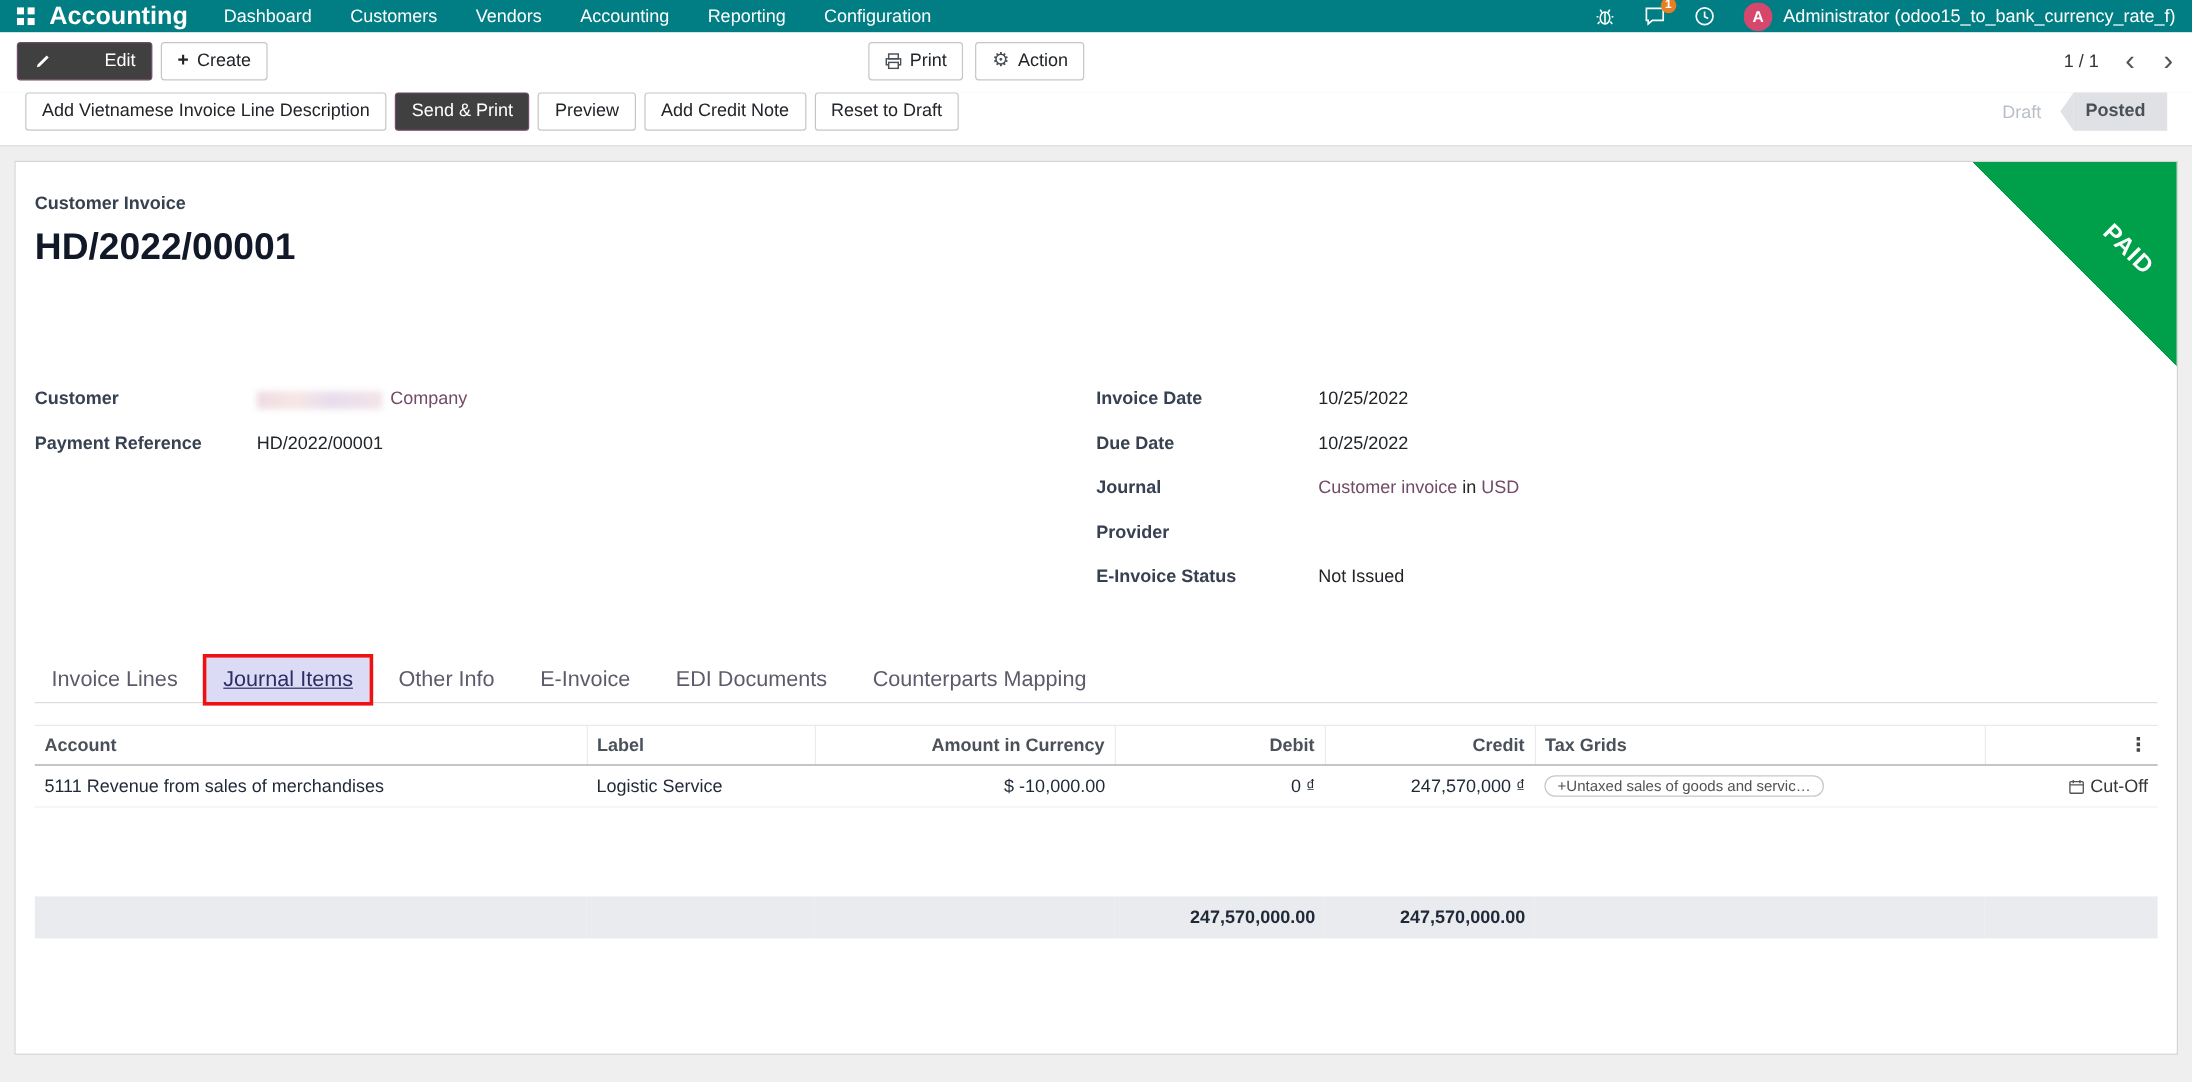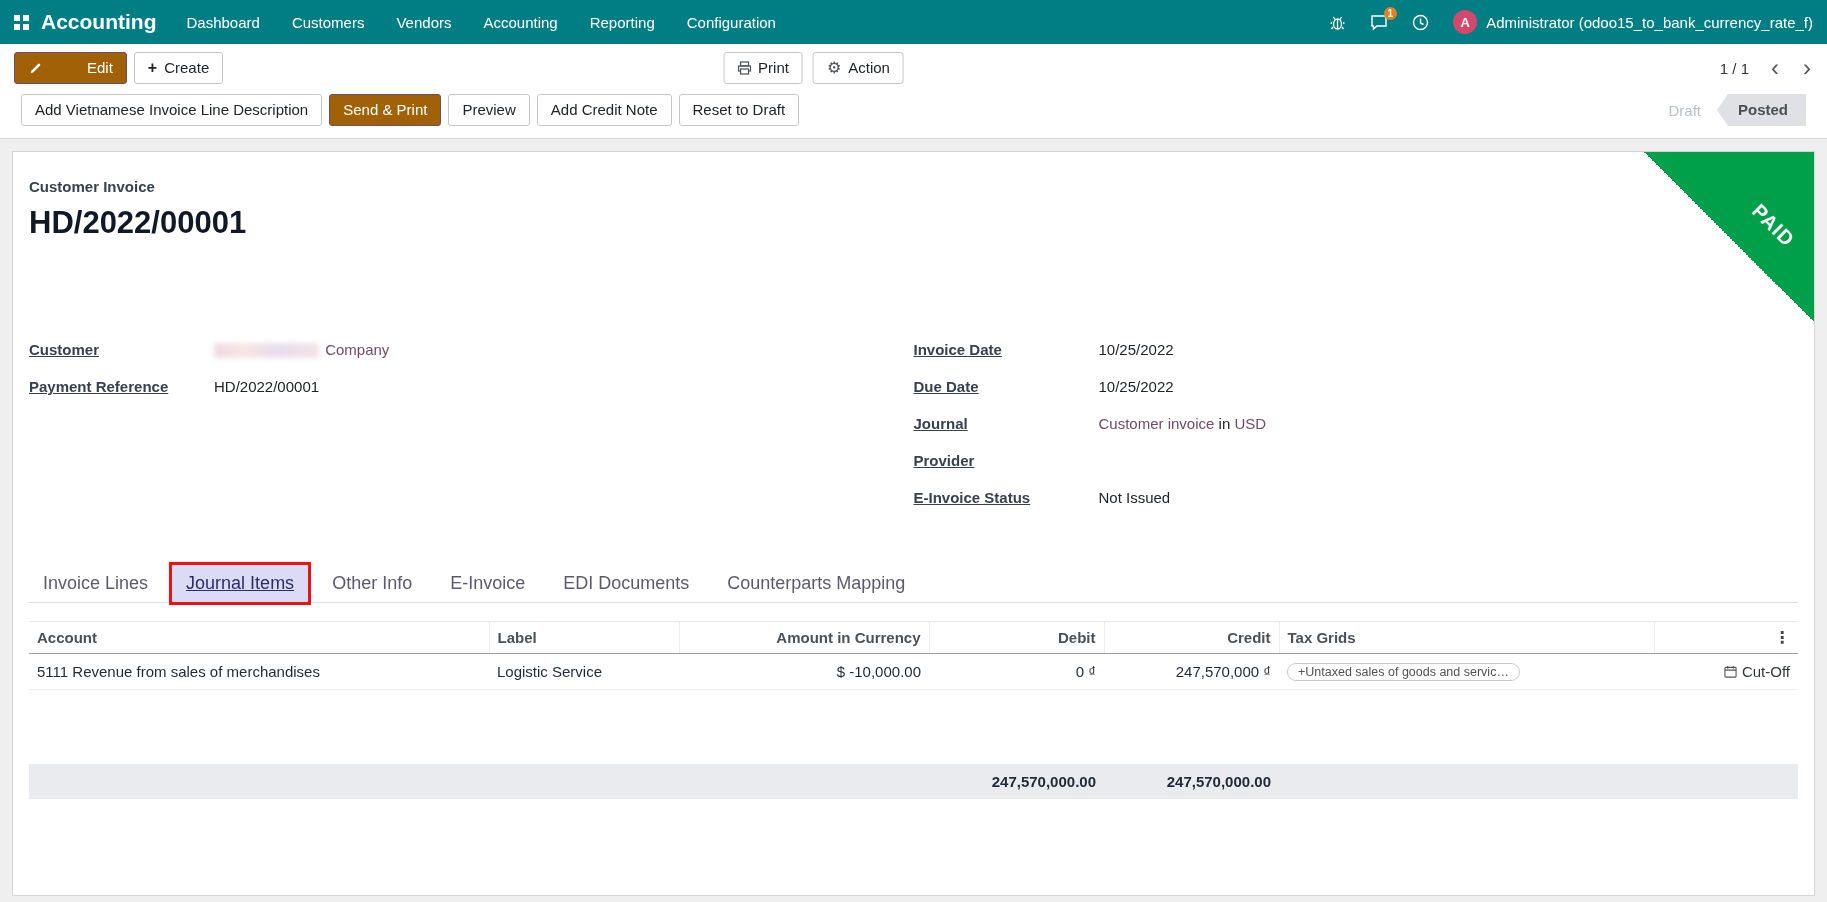--- a/index.html
+++ b/index.html
@@ -2,21 +2,21 @@
 <html><head>
 <meta charset="utf-8">
 <style>
   html,body{margin:0;padding:0;}
   body{
     width:1827px;height:902px;overflow:hidden;
     background:#efefef;color:#212529;
     font-family:"Liberation Sans","DejaVu Sans",sans-serif;font-size:15px;
   }
   
-  .navbar{height:44px;background:#017e84;display:flex;align-items:center;color:#fff;padding:0 14px;white-space:nowrap;}
+  .navbar{height:27px;background:#017e84;display:flex;align-items:center;color:#fff;padding:0 14px;white-space:nowrap;}
   .apps-icon{display:flex;align-items:center;cursor:pointer;}
   .brand{font-size:21px;font-weight:700;margin:0 30px 0 12px;cursor:pointer;}
   .nav-menu{display:flex;gap:32px;font-size:15px;}
   .nav-item{cursor:pointer;}
   .nav-right{margin-left:auto;display:flex;align-items:center;gap:24px;}
   .icon-btn{position:relative;cursor:pointer;display:flex;align-items:center;}
   .nav-badge{position:absolute;top:-7px;right:-9px;background:#e67e22;color:#fff;font-size:10px;font-weight:700;
     border-radius:8px;padding:1px 4px;line-height:1.1;}
   .user{display:flex;align-items:center;gap:9px;cursor:pointer;overflow:hidden;}
   .avatar{width:24px;height:24px;border-radius:50%;background:#d5476d;display:flex;align-items:center;justify-content:center;
@@ -28,21 +28,21 @@
   .breadcrumb .parent{color:#714b67;cursor:pointer;}
   .breadcrumb .sep{color:#9aa0a6;margin:0 6px;}
   .breadcrumb .current{color:#8a8f98;}
   .cp-row{display:flex;align-items:center;position:relative;padding-bottom:10px;}
   .left-btns{display:flex;gap:7px;}
   .center-btns{position:absolute;left:calc(50% - 100px);transform:translateX(-50%);display:flex;gap:10px;}
   .pager{margin-left:auto;display:flex;align-items:center;gap:20px;color:#333;}
   .pager .chev{font-size:24px;color:#555;cursor:pointer;line-height:18px;padding:0 2px;}
   .btn{display:inline-flex;align-items:center;gap:7px;padding:5px 13px;font-size:15px;border-radius:3px;
     border:1px solid transparent;cursor:pointer;background:none;font-family:inherit;line-height:20px;}
-  .btn-primary{background:#a16207;color:#fff;border-color:#714b67;gap:46px;}
+  .btn-primary{background:#404040;color:#fff;border-color:#714b67;gap:46px;}
   .btn-secondary{background:#fff;color:#212529;border-color:#c6c6c6;}
   .plus-glyph{font-weight:700;font-size:16px;line-height:14px;}
   .gear-glyph{font-size:16px;line-height:14px;color:#495057;}
   
   .actions-row{background:#fff;display:flex;align-items:center;padding:0 21px 12px;gap:7px;border-bottom:1px solid #d9d9d9;}
   .statusbar{margin-left:auto;display:flex;align-items:center;height:32px;}
   .status-draft{color:#b8bfc6;padding:0 16px;cursor:pointer;}
   .status-tip{width:0;height:0;border-top:16px solid transparent;border-bottom:16px solid transparent;border-right:11px solid #dfe1e5;}
   .status-posted{background:#dfe1e5;color:#4a5056;font-weight:700;line-height:32px;padding:0 18px 0 10px;cursor:pointer;}
   
@@ -51,21 +51,21 @@
     overflow:hidden;padding:26px 16px;box-sizing:border-box;}
   .ribbon{position:absolute;top:0;right:0;width:170px;height:170px;z-index:1;
     background:linear-gradient(225deg,#00a04a 50%,rgba(0,0,0,0) 50%);}
   .ribbon-text{position:absolute;top:62px;right:16px;transform:rotate(45deg);color:#fff;font-weight:700;
     font-size:20px;letter-spacing:1px;z-index:2;}
   .doc-type{font-weight:700;font-size:15px;color:#374151;}
   .sheet-title{font-size:31px;font-weight:700;color:#111827;margin-top:10px;}
   .fields{display:flex;margin-top:100px;}
   .fcol{width:50%;}
   .field-row{display:flex;margin-bottom:17px;min-height:20px;align-items:baseline;}
-  .field-label{width:185px;font-weight:700;color:#374151;flex-shrink:0;text-decoration:underline;}
+  .field-label{width:185px;font-weight:700;color:#374151;flex-shrink:0;}
   .field-value{color:#212529;}
   .link{color:#714b67;cursor:pointer;text-decoration:none;}
   .redacted{display:inline-block;width:105px;height:15px;border-radius:2px;margin-right:2px;vertical-align:text-bottom;
     background:linear-gradient(90deg,#eddbe3,#f6e7e4 30%,#e8dcee 60%,#f3e4e6);filter:blur(2.5px);}
   
   .tabs{display:flex;margin-top:38px;border-bottom:1px solid #d9dce0;}
   .tab{padding:0 14px;line-height:38px;font-size:18px;color:#5f5a6b;cursor:pointer;position:relative;margin-right:10px;}
   .tab.active{background:#dcdbf6;color:#2d2d66;text-decoration:underline;}
   .annotation-box{position:absolute;left:-3px;right:-3px;top:-2px;bottom:-3px;border:3px solid #ee1111;pointer-events:none;}
   

